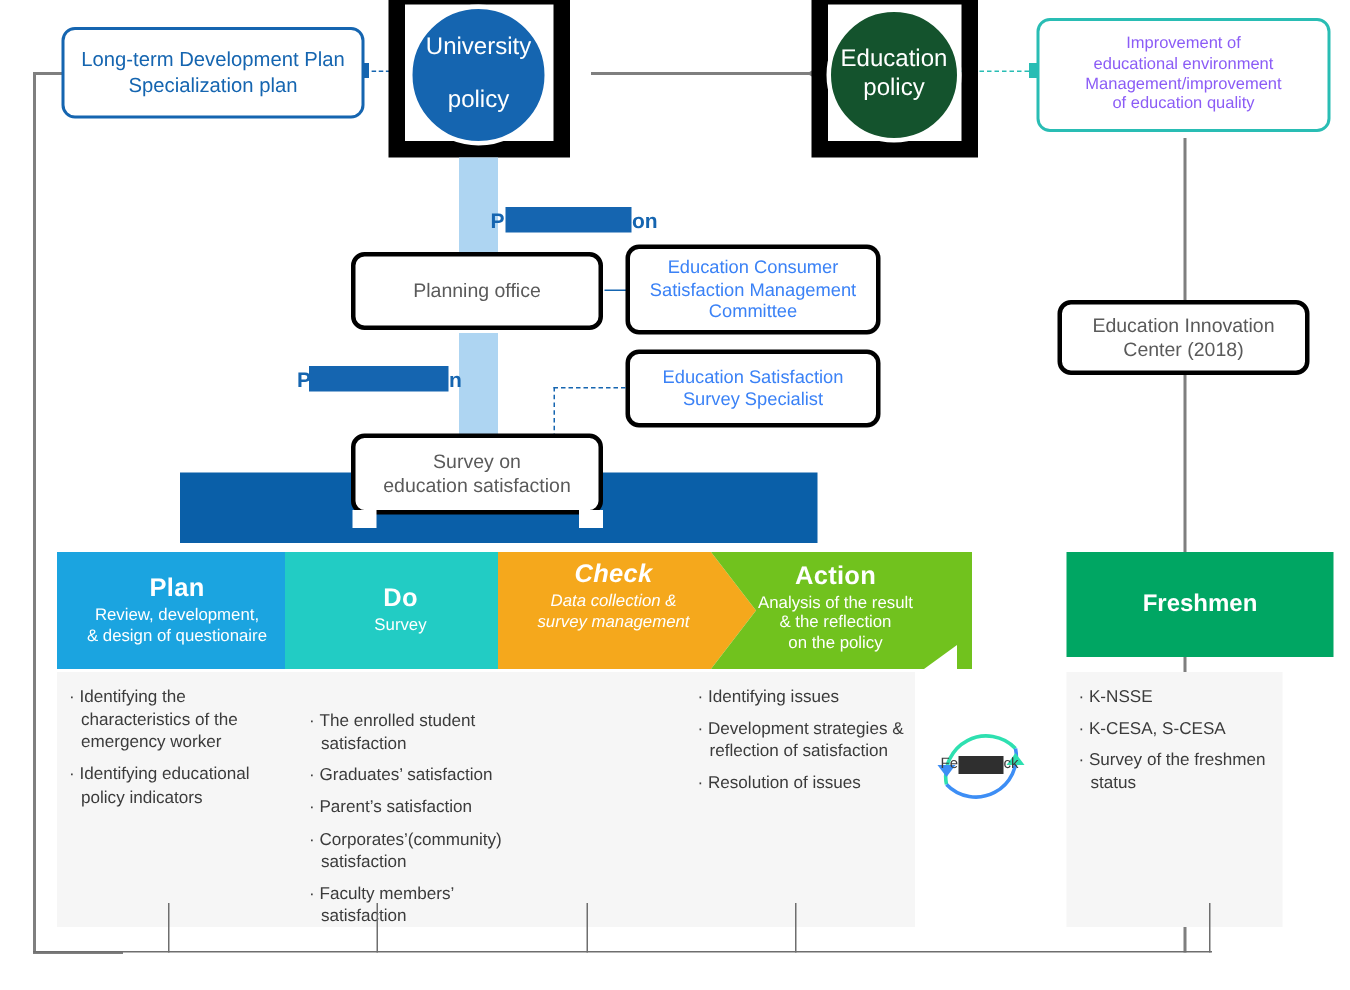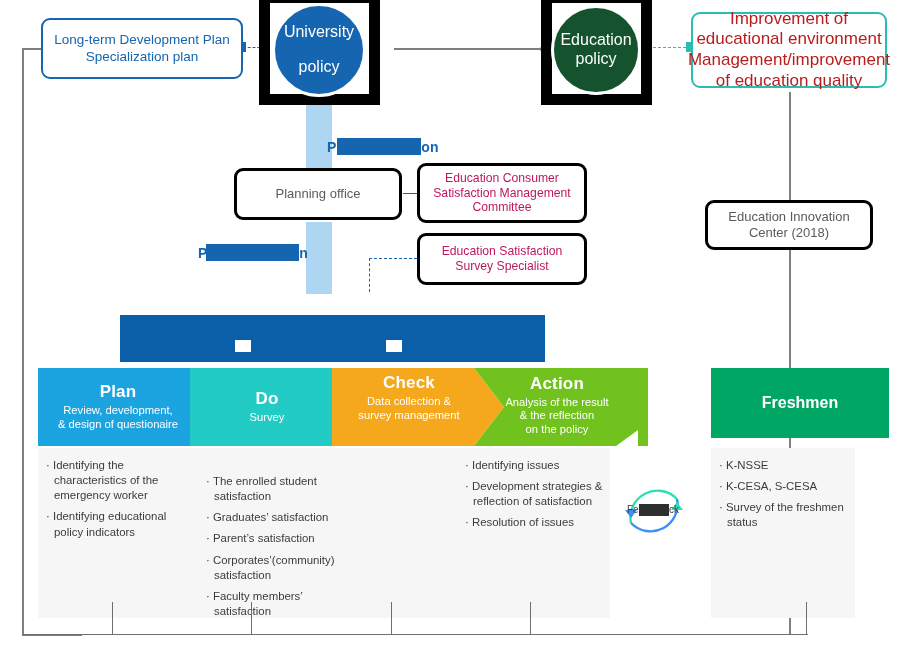--- a/index.html
+++ b/index.html
@@ -60,32 +60,32 @@
     background:#ffffff;
     line-height:1.22;
   }
   .rbox-blue{
     border:2.4px solid #1565b0;
     color:#1565b0;
     font-size:13.5px;
   }
   .rbox-teal{
     border:2.6px solid #29bdb4;
-    color:#b91c1c;
-    font-size:17px;
+    color:#8b5cf6;
+    font-size:11px;
   }
   .rbox-black{
     border:3.6px solid #000000;
     color:#5a5a5a;
     font-size:13px;
     text-align:center;
   }
   .rbox-black-sm{
     border:3px solid #000000;
-    color:#be185d;
+    color:#3b82f6;
     font-size:12.2px;
   }
 
   
   .sqframe{
     position:absolute;
     border:11px solid #000000;
     box-sizing:border-box;
     background:transparent;
   }
@@ -277,20 +277,24 @@
   <div class="rbox rbox-black-sm" style="left:417px; top:233px; width:170px; height:52px; flex-direction:column;">
     <span>Education Satisfaction</span>
     <span>Survey Specialist</span>
   </div>
 
   <div class="dashed-blue" style="left:369px; top:258px; width:48px;"></div>
   <div class="dashed-blue-v" style="left:369px; top:258px; height:34px;"></div>
 
   <div class="dark-banner" style="left:120px; top:315px; width:425px; height:47px;"></div>
 
+  <div class="rbox rbox-black" style="left:234px; top:289px; width:168px; height:54px; flex-direction:column;">
+    <span>Survey on</span>
+    <span>education satisfaction</span>
+  </div>
 
   <div style="position:absolute;left:235px;top:340px;width:16px;height:12px;background:#ffffff;"></div>
   <div style="position:absolute;left:386px;top:340px;width:16px;height:12px;background:#ffffff;"></div>
 
   <div class="rbox rbox-black" style="left:705px; top:200px; width:168px; height:50px; flex-direction:column;">
     <span>Education Innovation</span>
     <span>Center (2018)</span>
   </div>
 
   <svg class="abs" width="610" height="78" style="left:38px; top:368px;" viewBox="0 0 610 78">
@@ -309,21 +313,21 @@
   </div>
 
   <div class="chev" style="left:38px; top:368px; width:160px; height:78px;">
     <span class="chev-title">Plan</span>
     <span class="chev-sub">
       <span>Review, development,</span><br>
       <span>&amp; design of questionaire</span>
     </span>
   </div>
 
-  <div class="chev" style="left:340px; top:368px; width:138px; height:60px;">
+  <div class="chev" style="left:340px; top:368px; width:138px; height:60px;font-style:italic;">
     <span class="chev-title">Check</span>
     <span class="chev-sub">
       <span>Data collection &amp;</span><br>
       <span>survey management</span>
     </span>
   </div>
 
   <div class="chev" style="left:482px; top:366px; width:150px; height:78px;">
     <span class="chev-title">Action</span>
     <span class="chev-sub">

